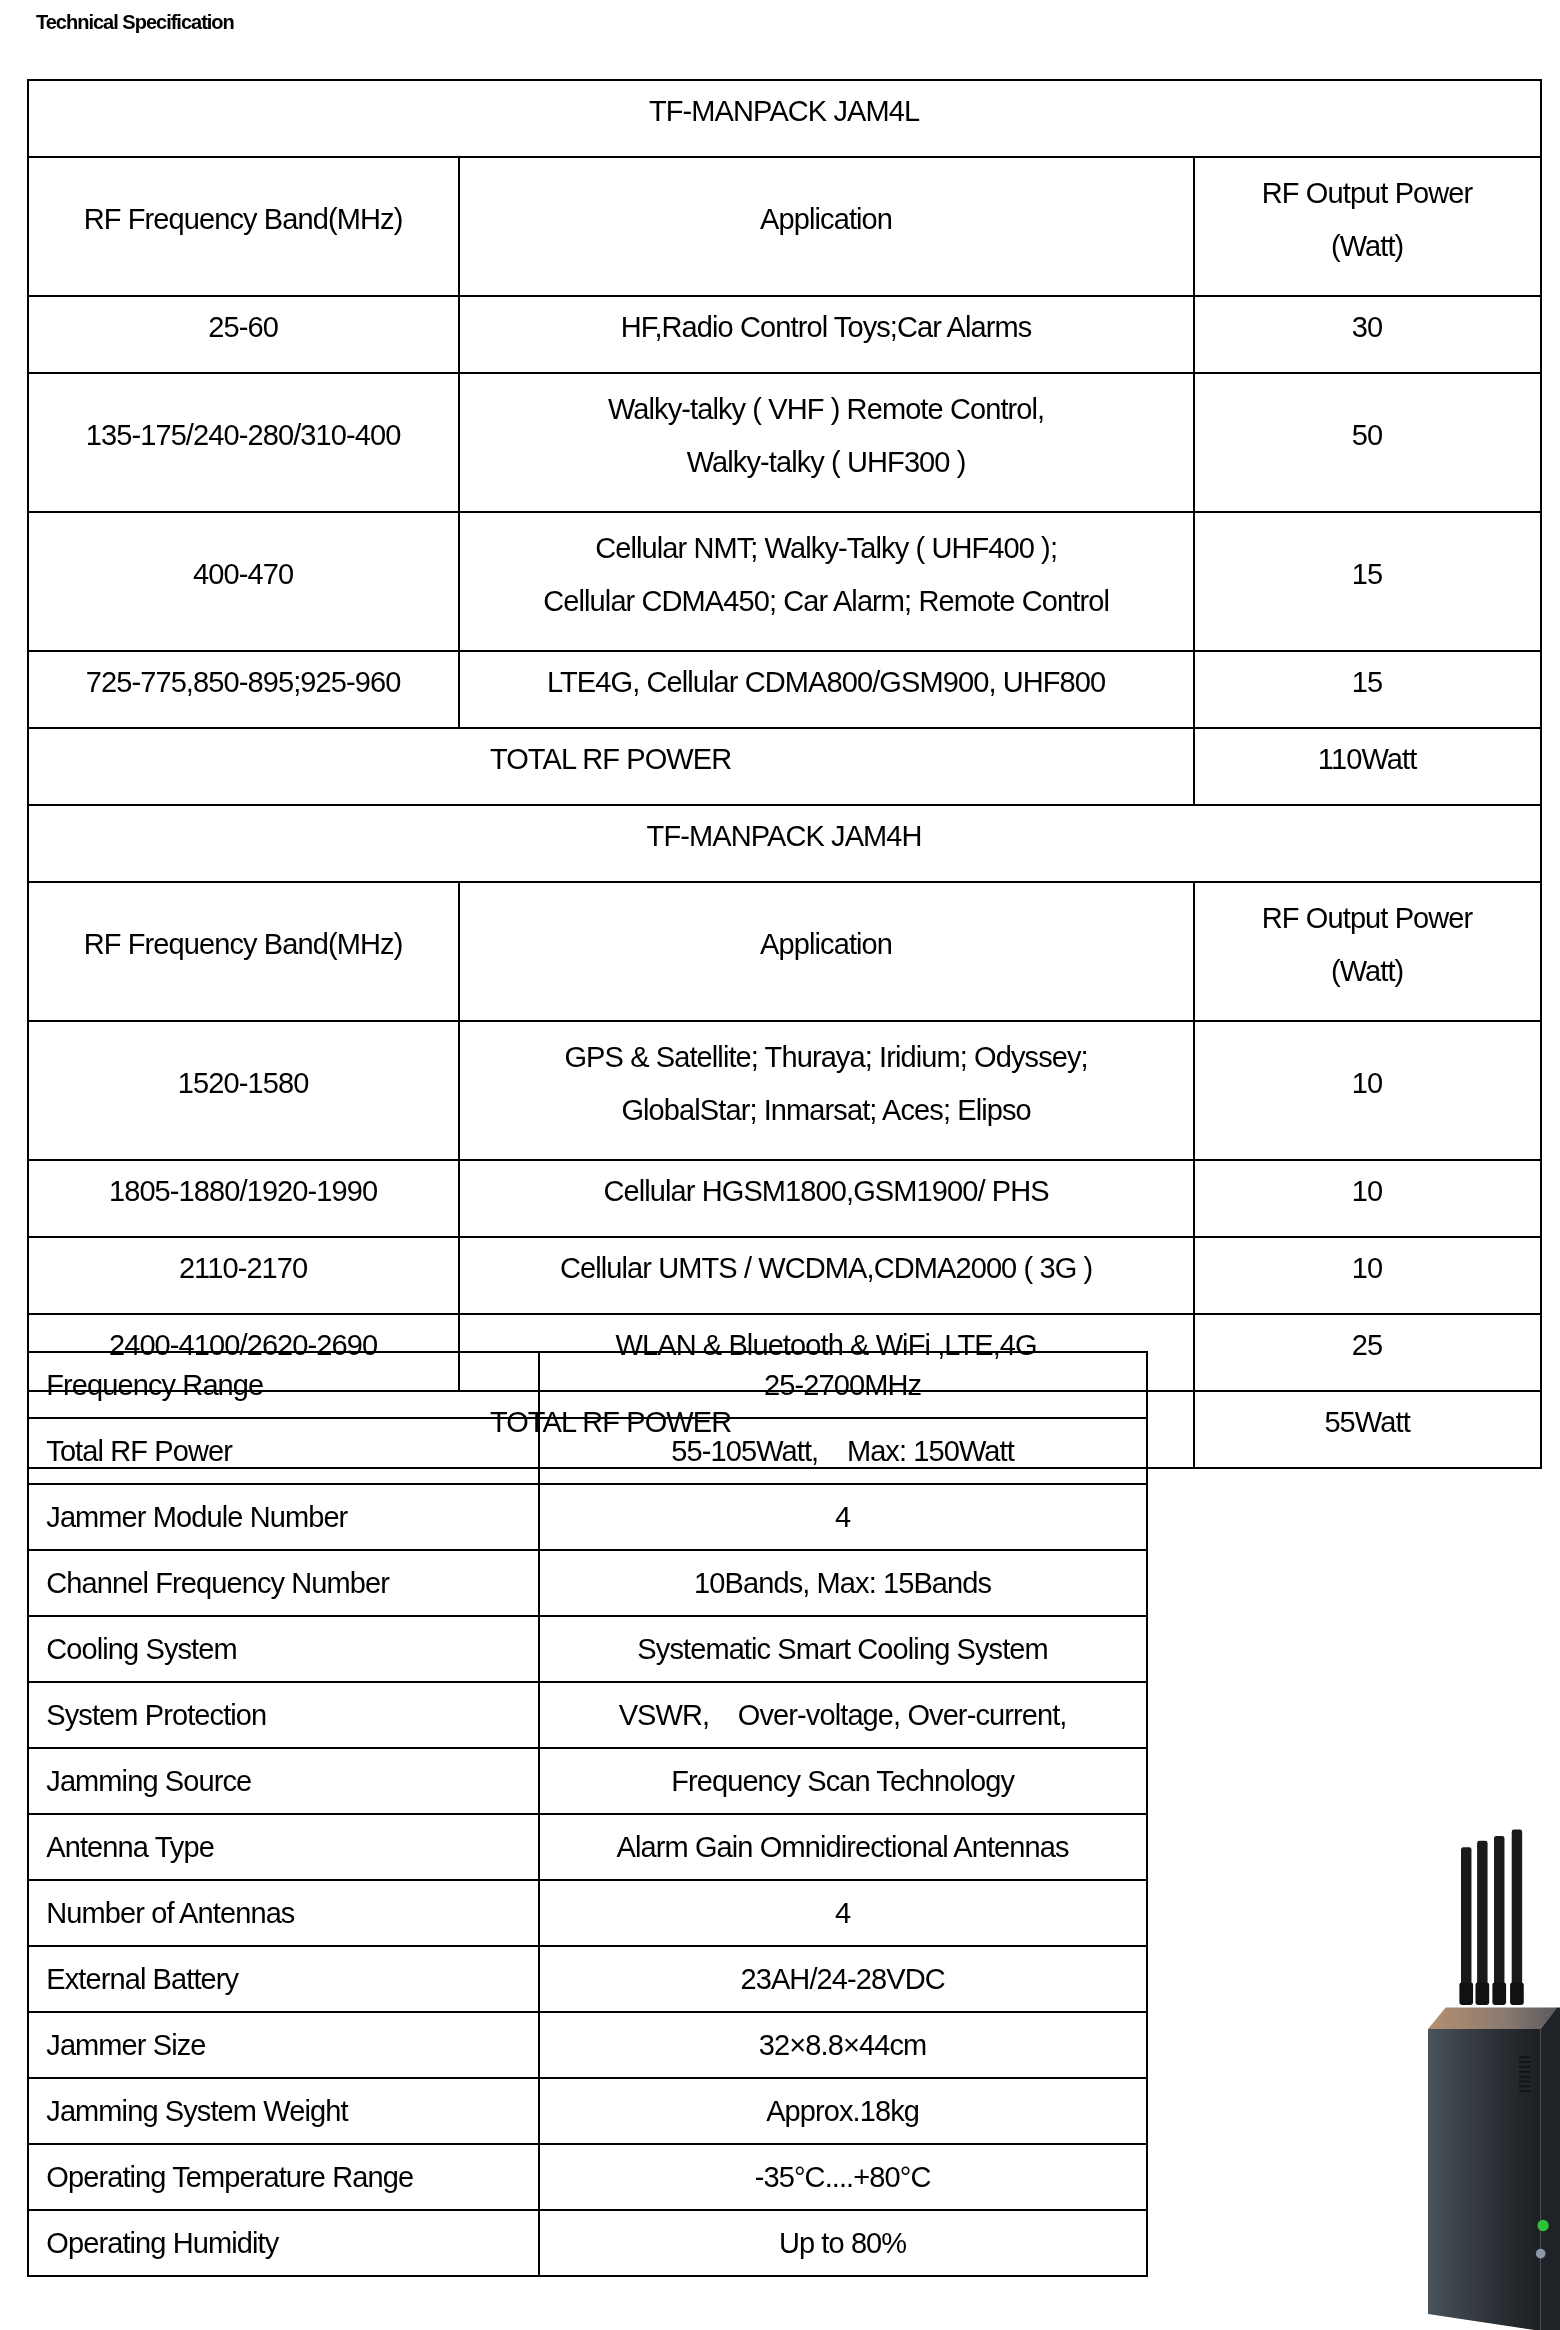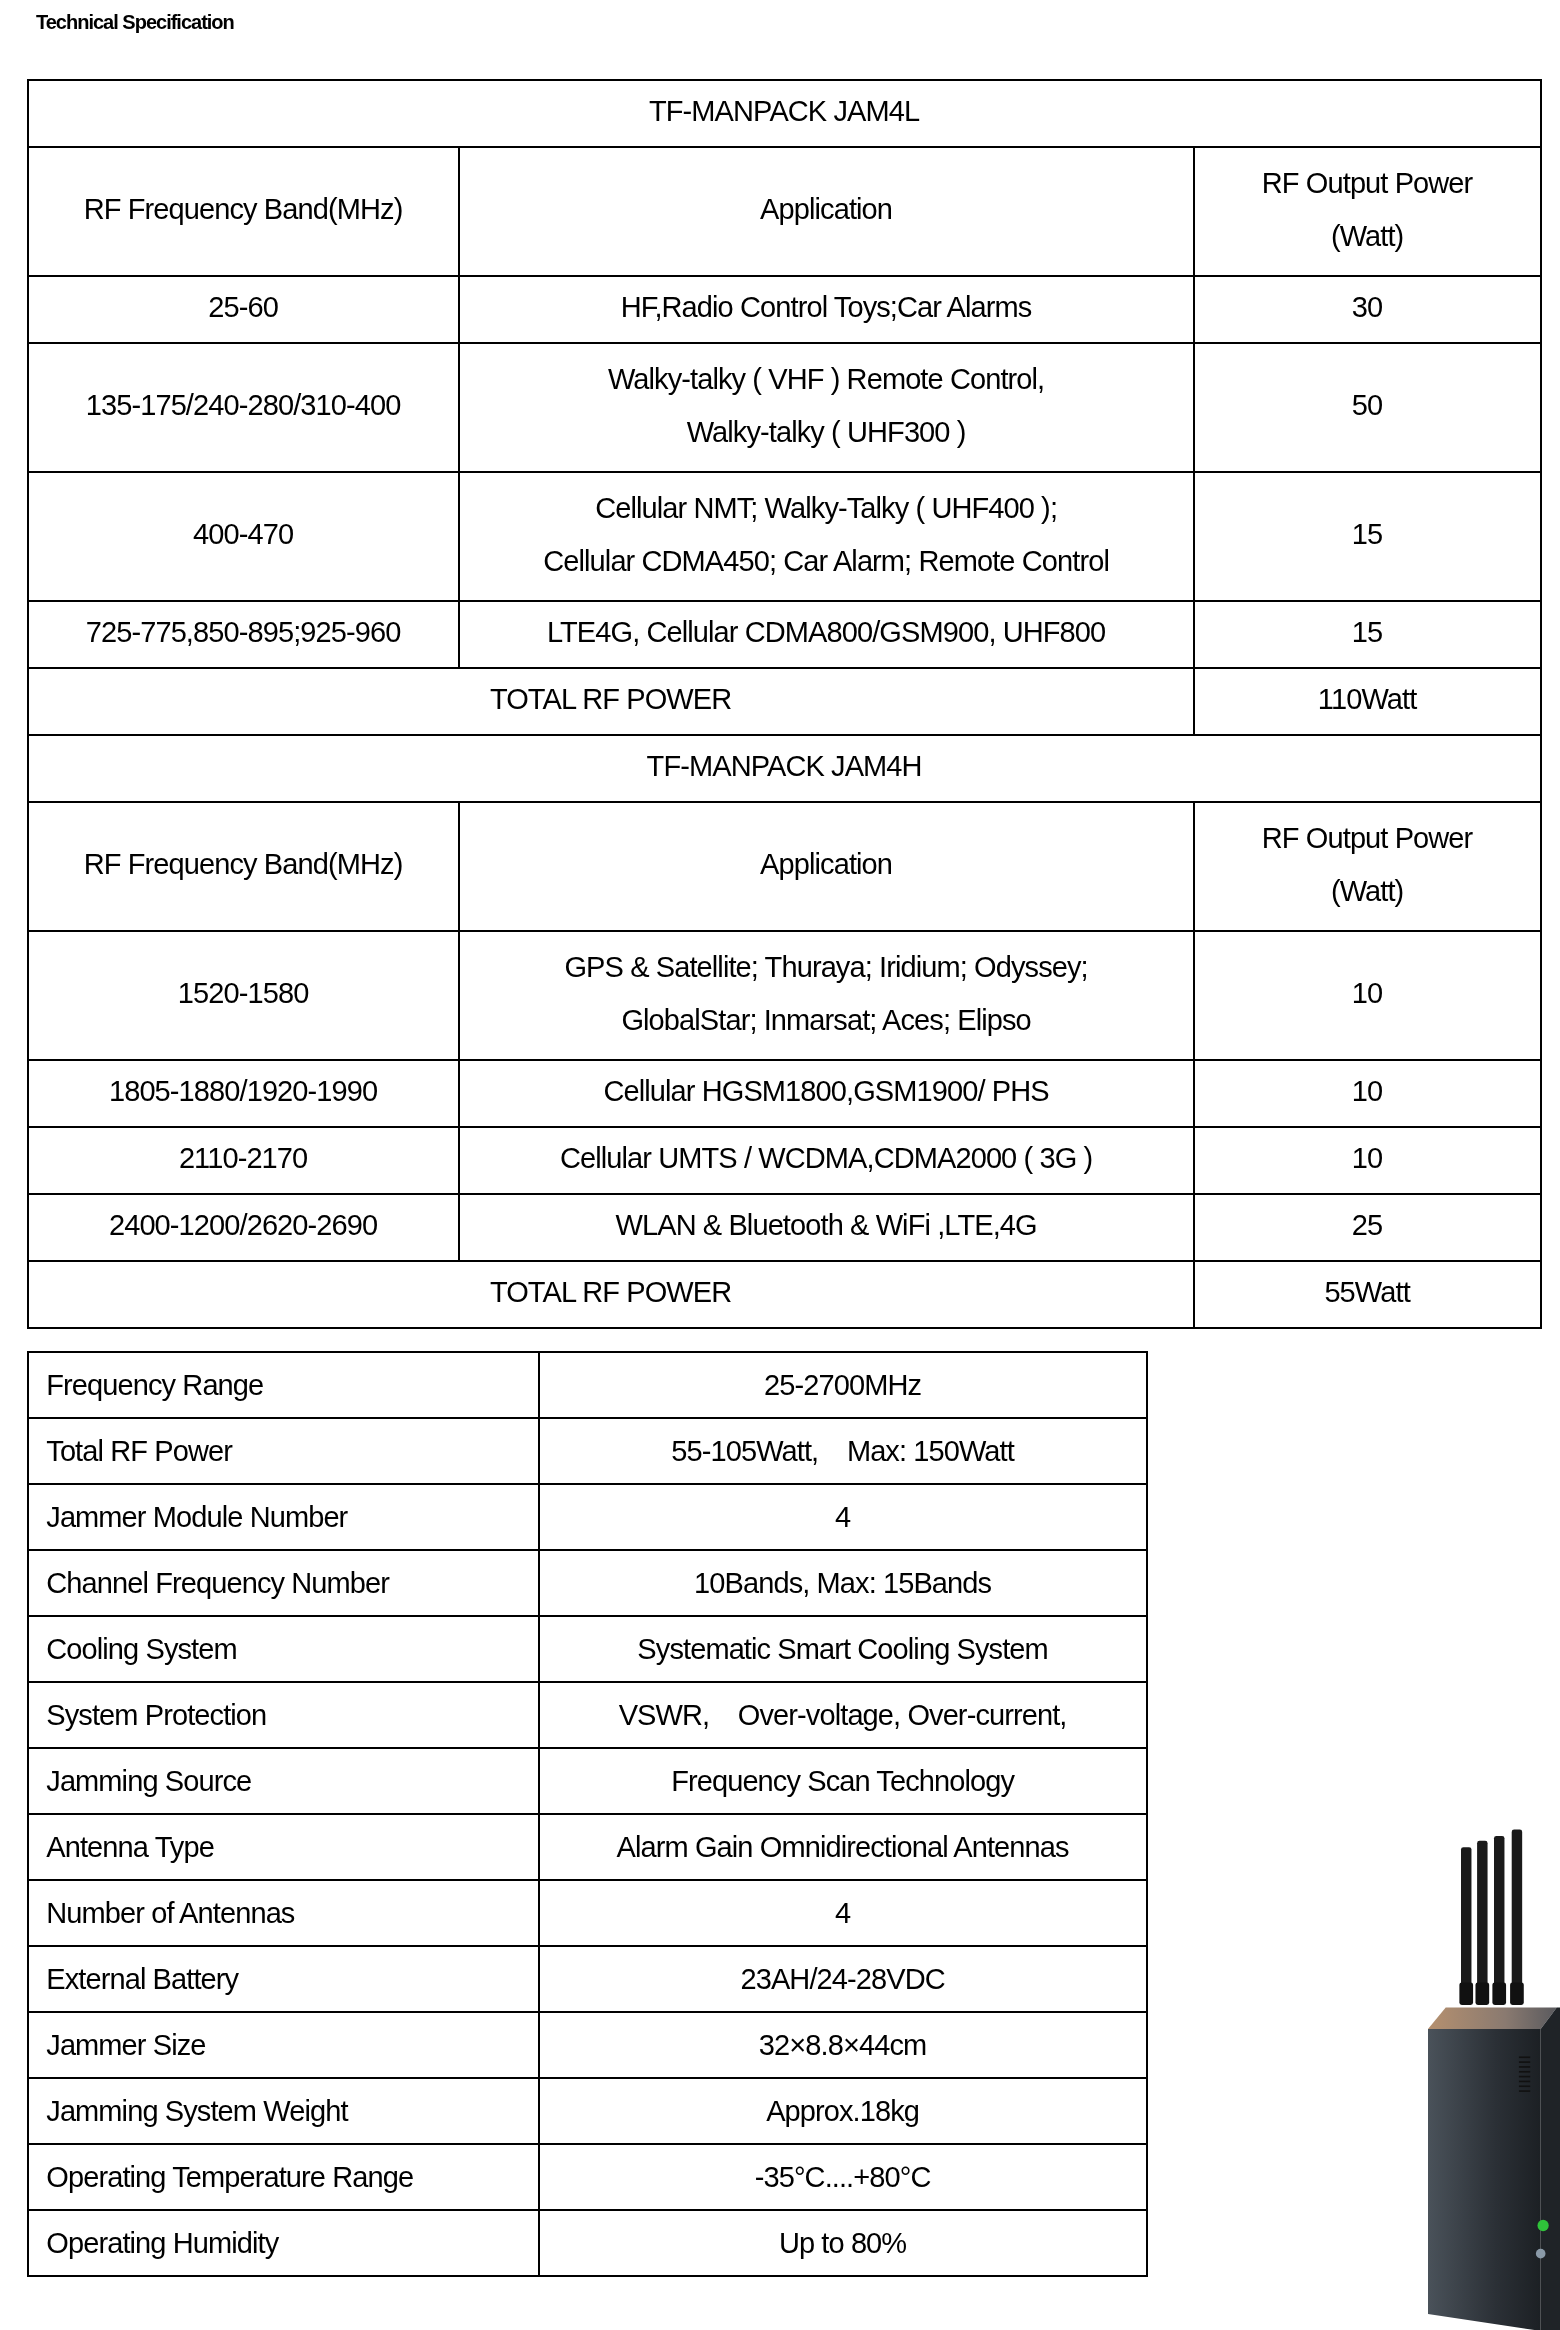--- a/index.html
+++ b/index.html
@@ -10,21 +10,21 @@
   table.spec { position: absolute; border-collapse: collapse; table-layout: fixed; }
   table.spec td { border: 2px solid #000; text-align: center; vertical-align: middle;
                   font-size: 29px; line-height: 53px; padding: 0 3.2px; letter-spacing: -0.9px;
                   overflow: hidden; white-space: nowrap; }
   #band-table { left: 26.6px; top: 79px; width: 1514px; }
   #band-table col.c1 { width: 431px; }
   #band-table col.c2 { width: 735px; }
   #band-table col.c3 { width: 347px; }
   #band-table tr.h1 td { height: 61px; }
   #band-table tr.h2 td { height: 123px; }
-  #band-table tr.h1 td, #band-table tr.h2 td { padding-top: 0; padding-bottom: 4px; }
+  #band-table tr.h1 td, #band-table tr.h2 td { padding-top: 0; padding-bottom: 14px; }
   #param-table { left: 26.6px; top: 1351px; width: 1118px; }
   #param-table col.p1 { width: 511px; }
   #param-table col.p2 { width: 608px; }
   #param-table td { height: 64px; line-height: 32px; }
   #param-table td.label { text-align: left; padding-left: 17.7px; }
   .two-line span { display: block; }
   .product { position: absolute; left: 1428px; top: 1823px; width: 132px; height: 508px; }
 </style>
 </head>
 <body>
@@ -110,21 +110,21 @@
         <td>10</td>
       </tr>
       <tr class="h1">
         <td>2110-2170</td>
         <td class="two-line">
           <span>Cellular UMTS / WCDMA,CDMA2000 ( 3G )</span>
         </td>
         <td>10</td>
       </tr>
       <tr class="h1">
-        <td>2400-1200/2620-2690</td>
+        <td>2400-4100/2620-2690</td>
         <td class="two-line">
           <span>WLAN &amp; Bluetooth &amp; WiFi ,LTE,4G</span>
         </td>
         <td>25</td>
       </tr>
       <tr class="h1">
         <td colspan="2">TOTAL RF POWER</td>
         <td>55Watt</td>
       </tr>
     </tbody>

